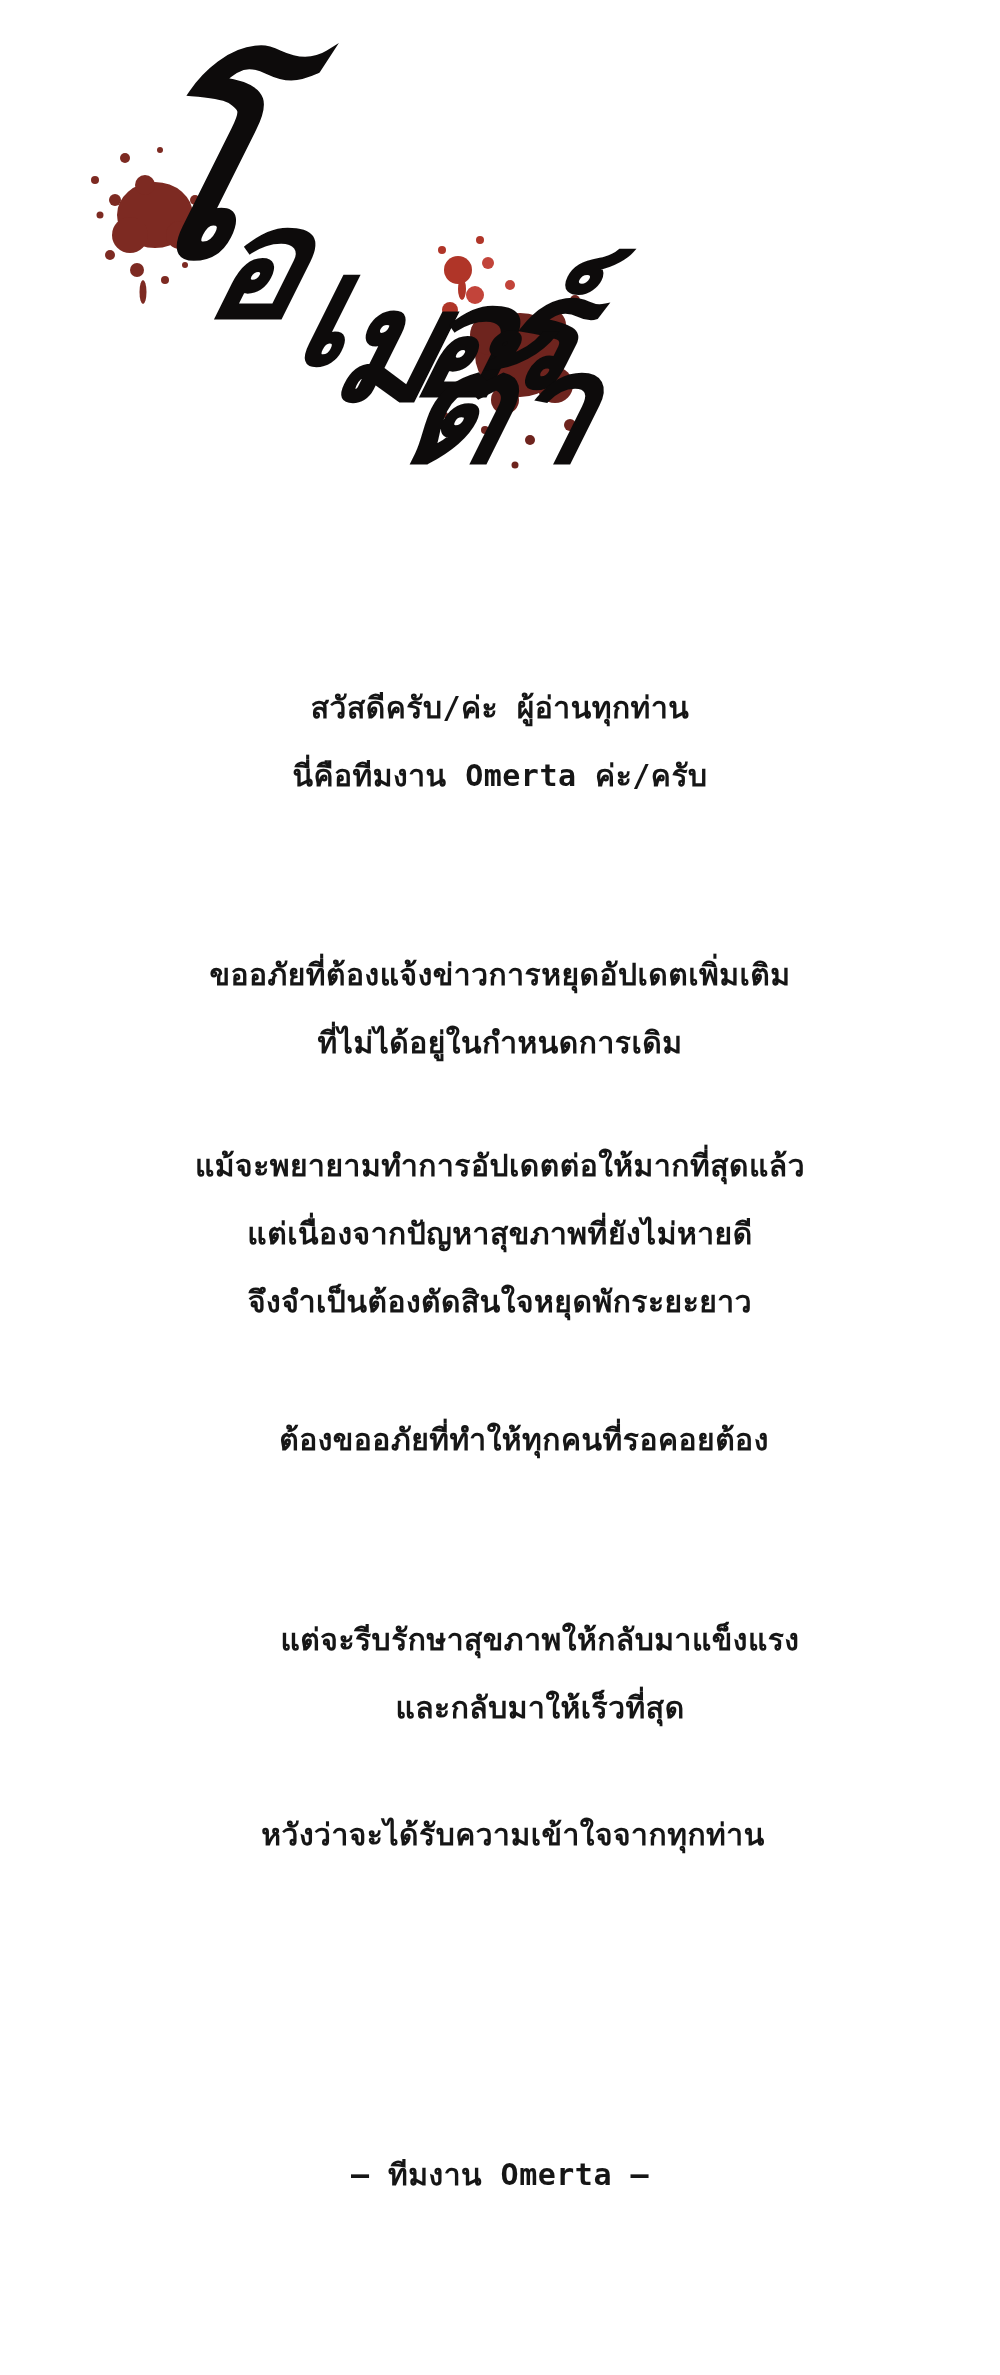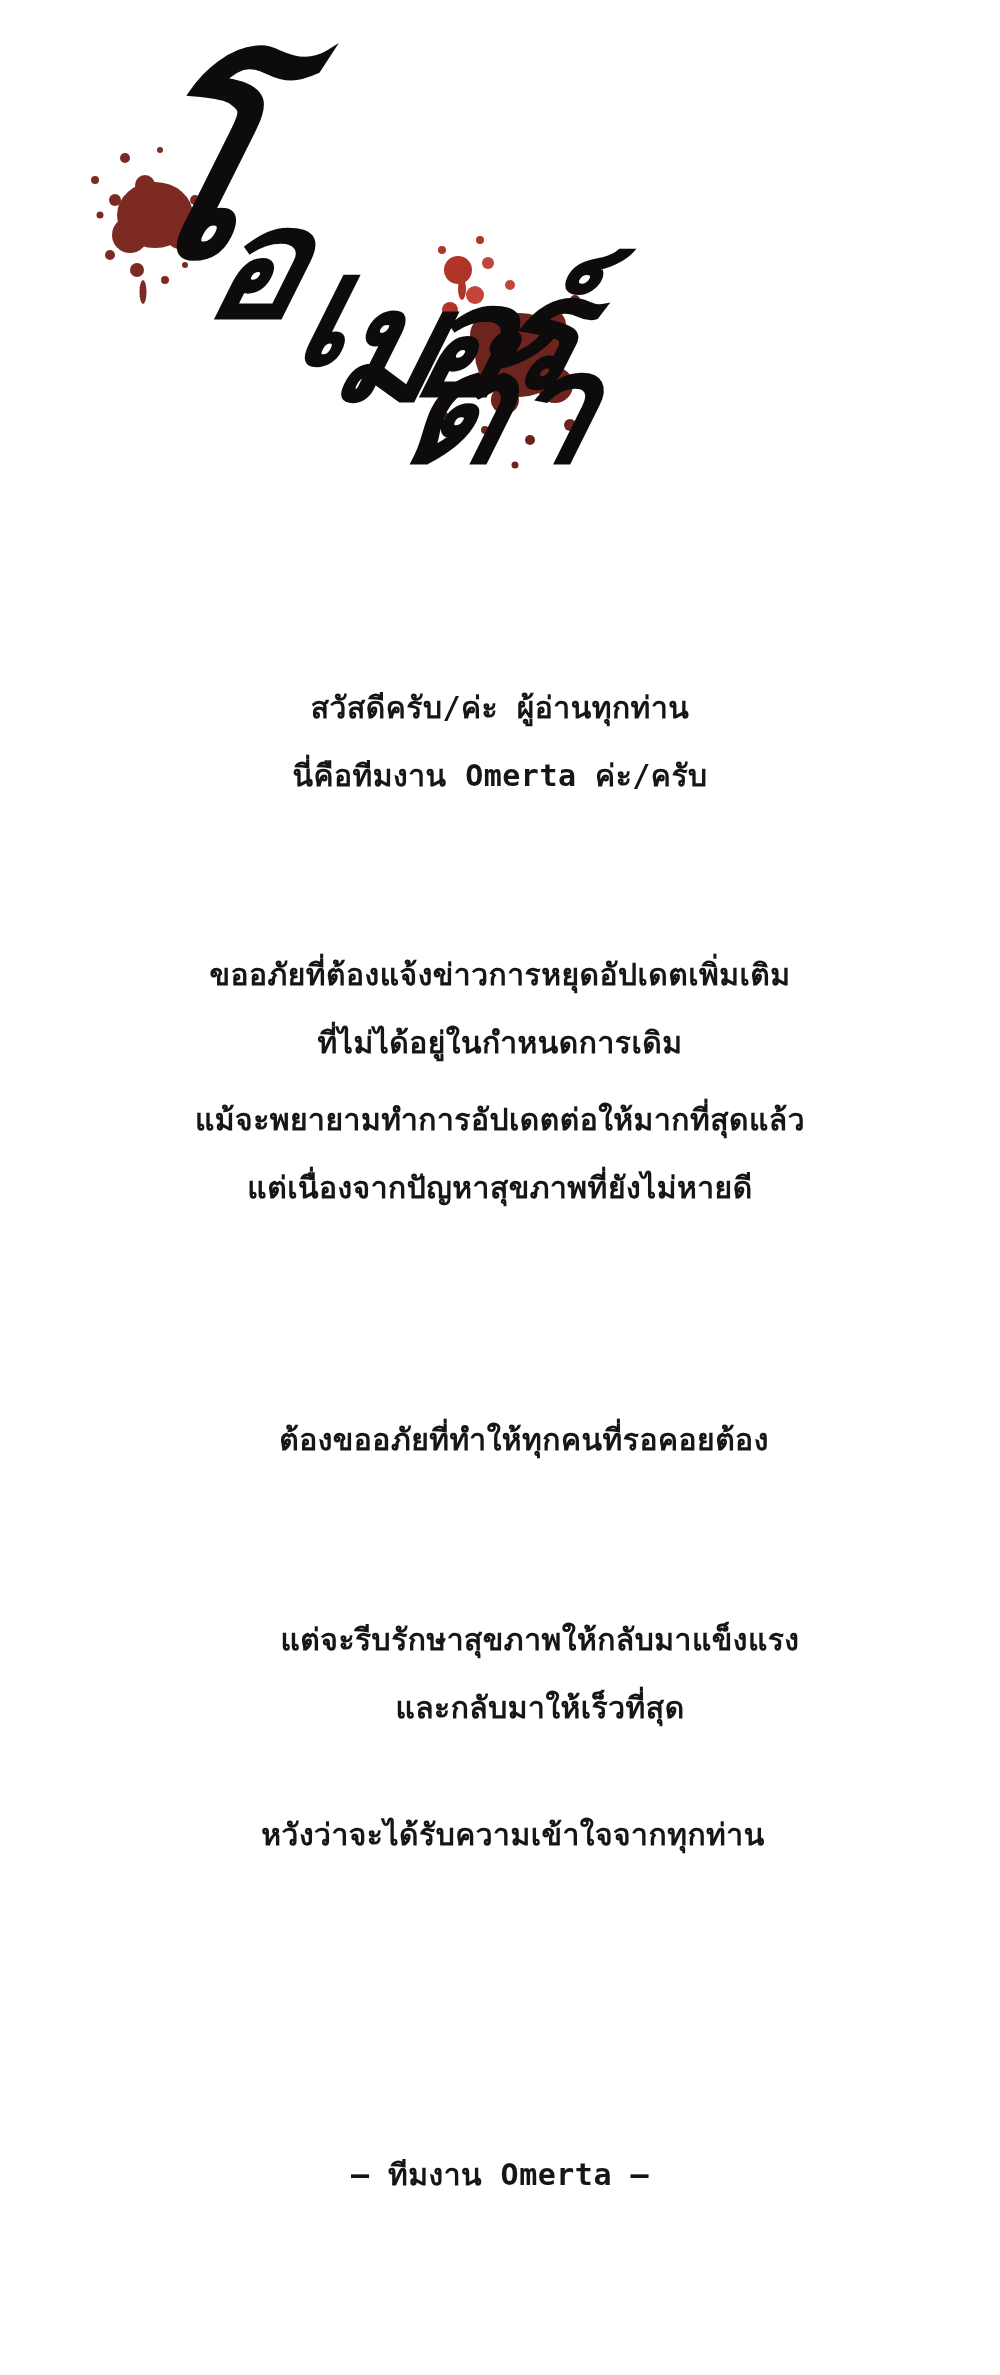--- a/index.html
+++ b/index.html
@@ -44,21 +44,21 @@
     left: 0;
     width: 1000px;
     text-align: center;
     font-size: 30px;
     line-height: 68px;
     font-weight: bold;
     letter-spacing: 0.5px;
   }
   .p1 { top: 674px; }
   .p2 { top: 941px; }
-  .p3 { top: 1086px; }
+  .p3 { top: 1132px; }
   .p4 { top: 1406px; padding-left: 24px; }
   .p5 { top: 1606px; padding-left: 40px; }
   .p6 { top: 1801px; margin-left: 13px; }
   .sig { top: 2141px; }
   .line { white-space: nowrap; }
 </style>
 </head>
 <body>
 
 <div class="page">
@@ -131,20 +131,21 @@
   </div>
 
   <div class="para p2">
     <div class="line">ขออภัยที่ต้องแจ้งข่าวการหยุดอัปเดตเพิ่มเติม</div>
     <div class="line">ที่ไม่ได้อยู่ในกำหนดการเดิม</div>
   </div>
 
   <div class="para p3">
     <div class="line">แม้จะพยายามทำการอัปเดตต่อให้มากที่สุดแล้ว</div>
     <div class="line">แต่เนื่องจากปัญหาสุขภาพที่ยังไม่หายดี</div>
+    <div class="line">จึงจำเป็นต้องตัดสินใจหยุดพักระยะยาว</div>
   </div>
 
   <div class="para p4">
     <div class="line">ต้องขออภัยที่ทำให้ทุกคนที่รอคอยต้อง</div>
   </div>
 
   <div class="para p5">
     <div class="line">แต่จะรีบรักษาสุขภาพให้กลับมาแข็งแรง</div>
     <div class="line">และกลับมาให้เร็วที่สุด</div>
   </div>

